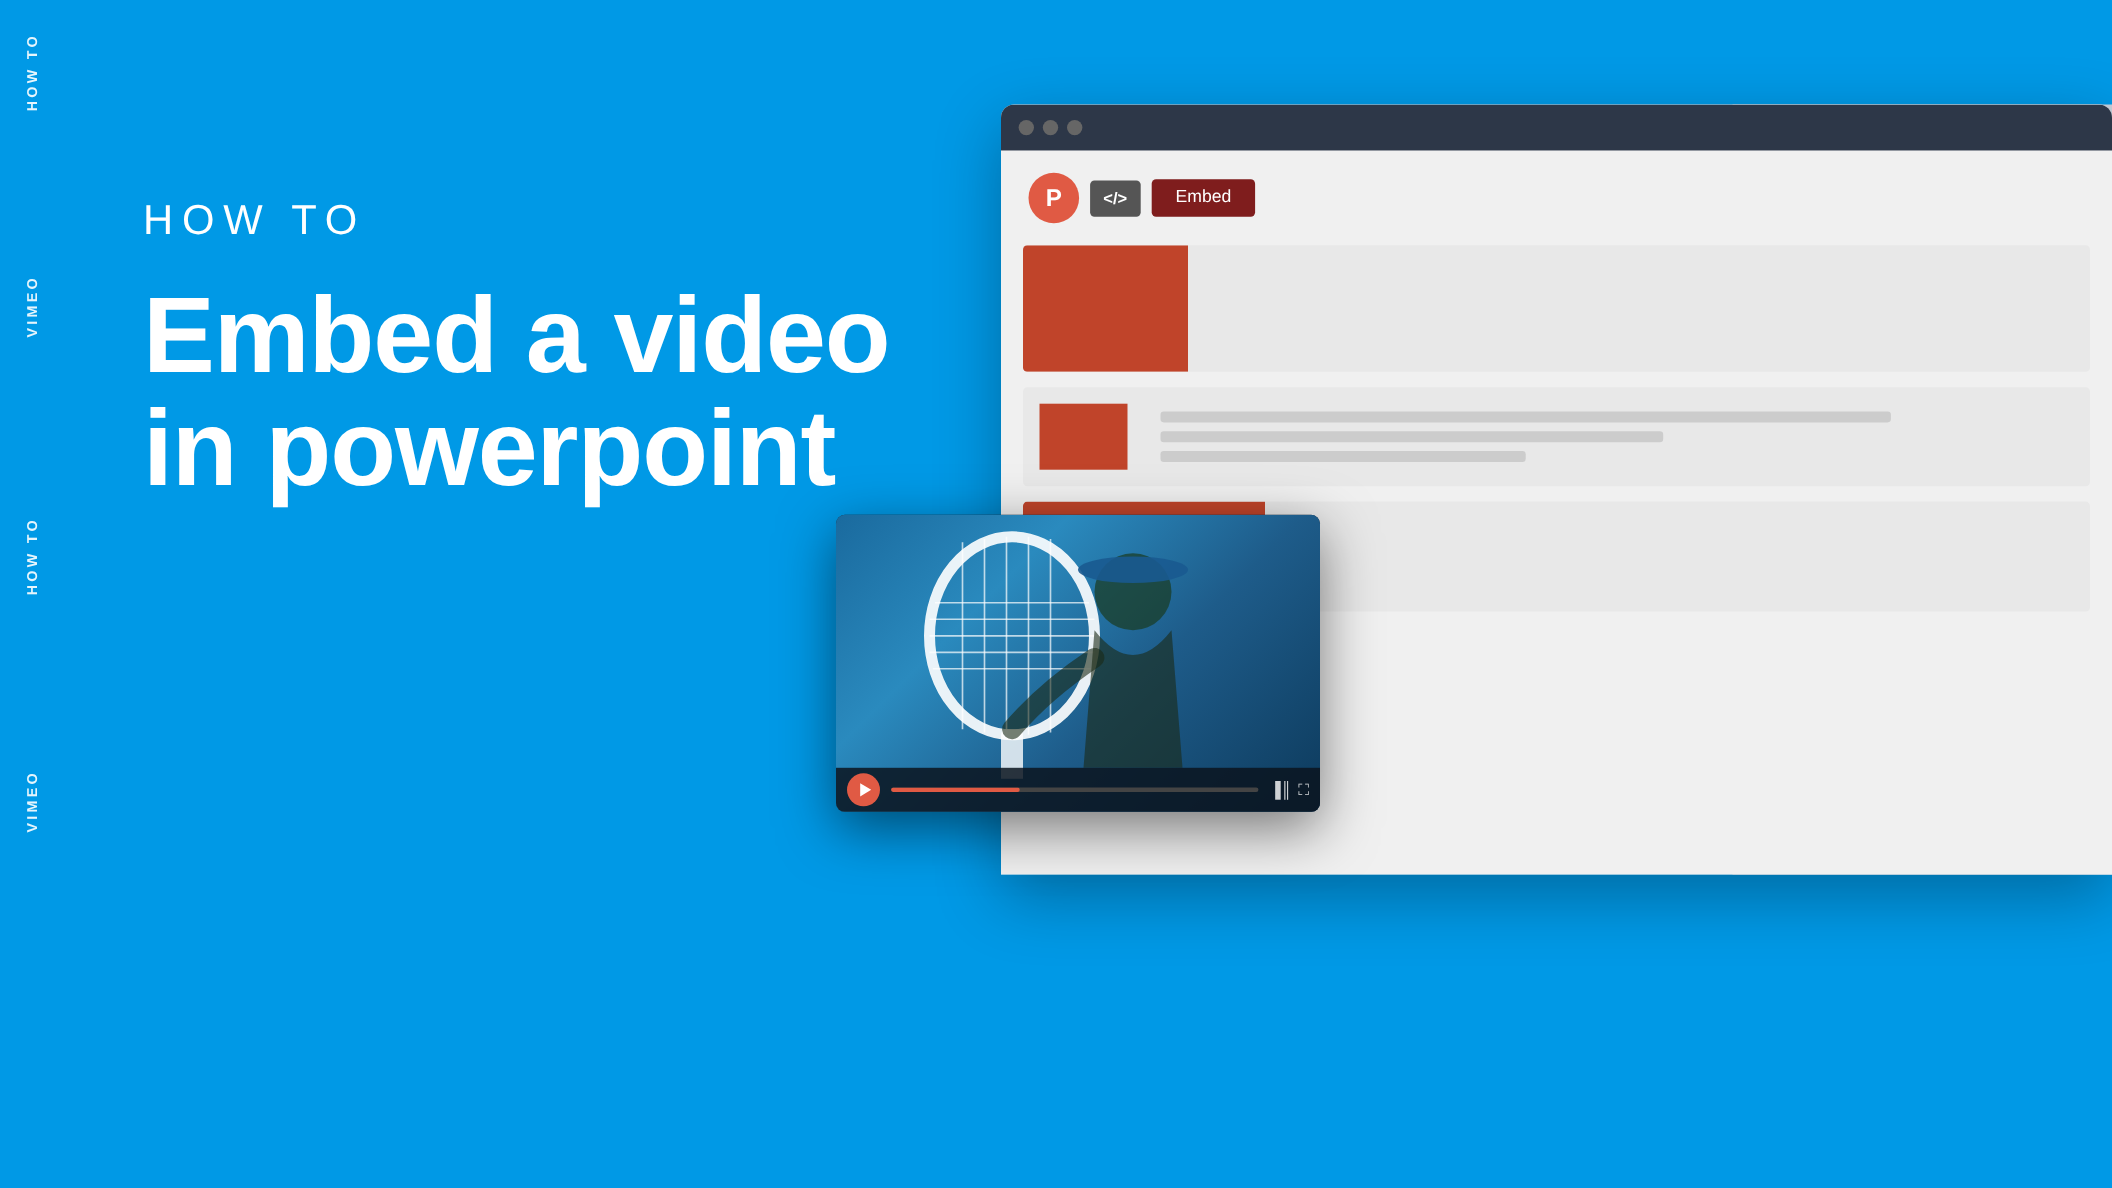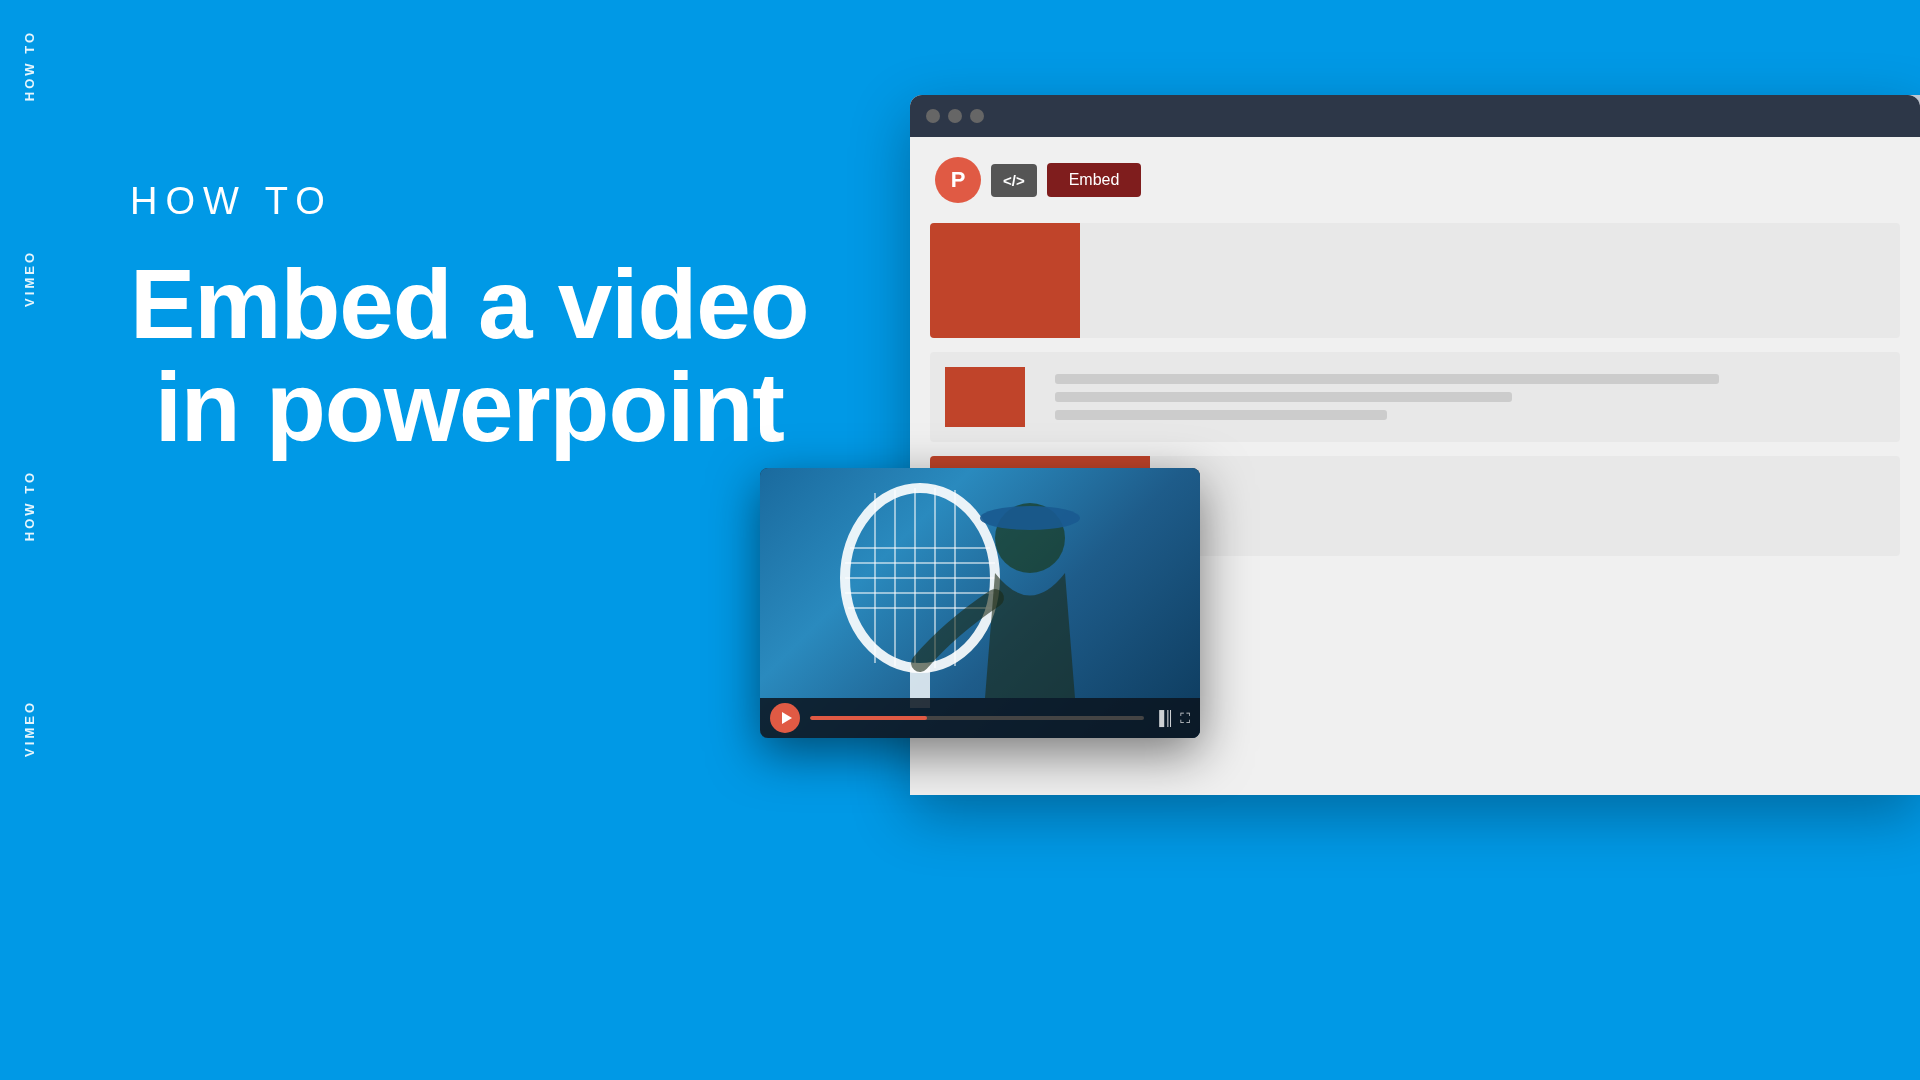--- a/index.html
+++ b/index.html
@@ -61,21 +61,20 @@
       text-transform: uppercase;
       margin-bottom: 30px;
     }
 
     .main-heading {
       color: white;
       font-size: 98px;
       font-weight: 800;
       line-height: 1.05;
       letter-spacing: -1px;
-      text-align: center;
     }
 
     
     .browser-window {
       position: absolute;
       right: 0;
       top: 95px;
       width: 1010px;
       height: 700px;
       background: white;

